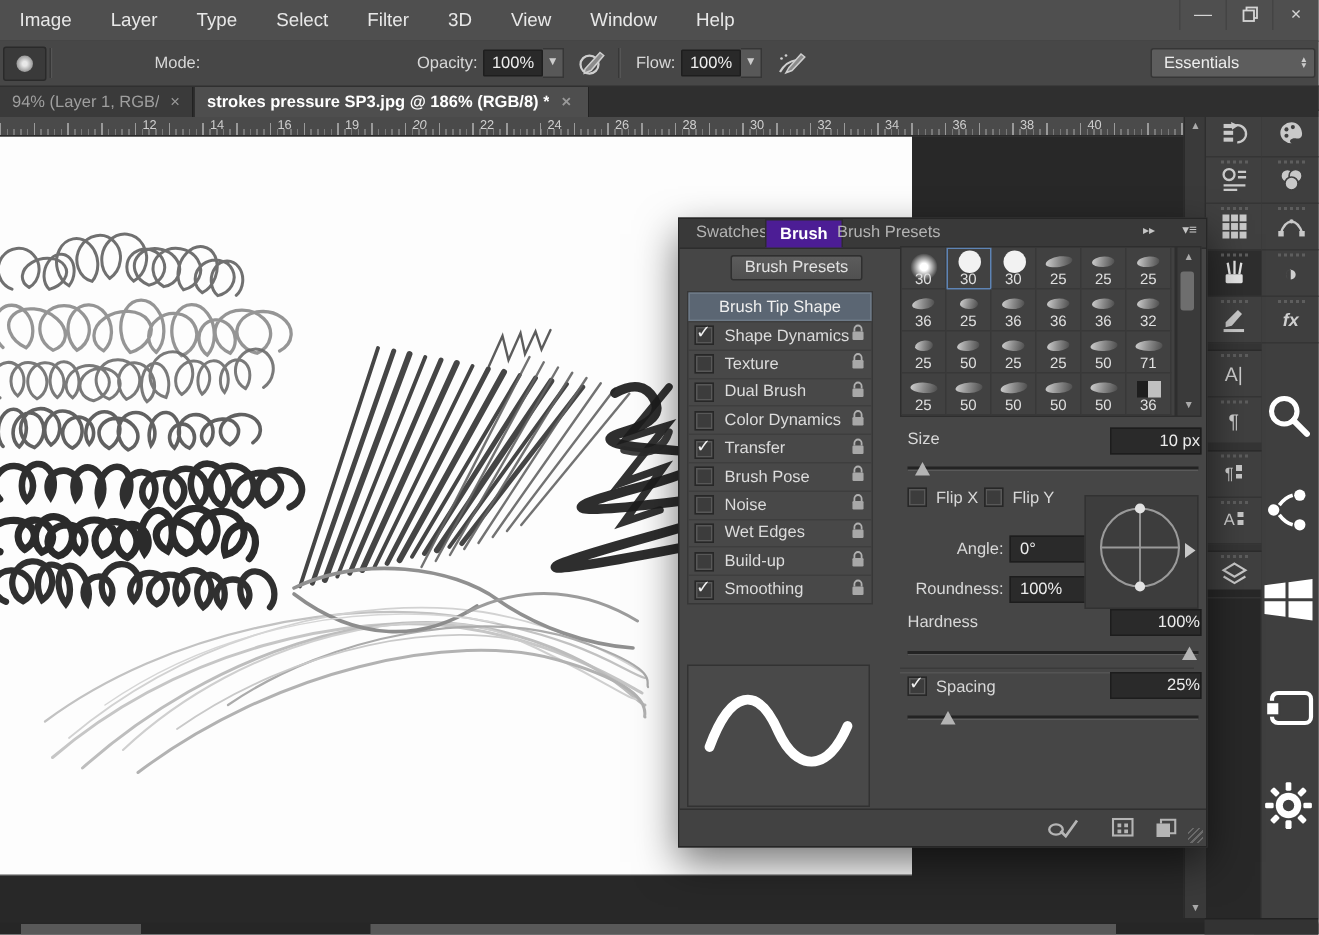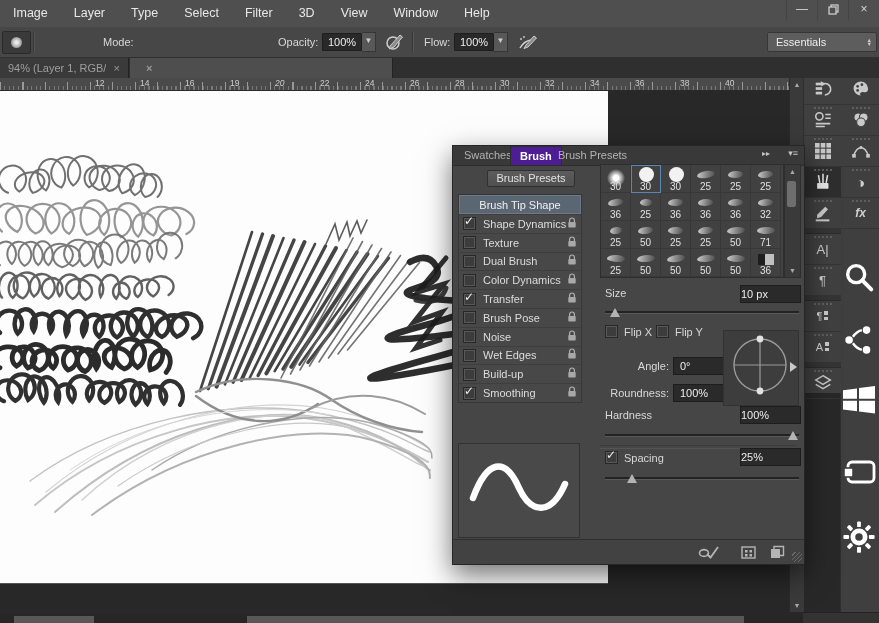--- a/index.html
+++ b/index.html
@@ -75,21 +75,21 @@
   .preview{position:absolute;left:5px;top:297px;width:120px;height:93px;background:#494949;border:1px solid #323232;}
   .grid{position:absolute;left:147px;top:18px;width:182px;height:112px;background:#414141;border:1px solid #2e2e2e;overflow:hidden;}
   .gcell{position:absolute;width:30px;height:28px;box-sizing:border-box;border-right:1px solid #383838;border-bottom:1px solid #383838;text-align:center;}
   .gcell.sel{outline:1px solid #5e84b5;outline-offset:-1px;}
   .gnum{position:absolute;bottom:0px;left:0;width:100%;font-size:10px;color:#e0e0e0;}
   .tipico{position:absolute;left:50%;top:4px;}
   .gscroll{position:absolute;left:331px;top:18px;width:15px;height:112px;background:#3a3a3a;border:1px solid #2e2e2e;}
   .gthumb{position:absolute;left:2px;top:16px;width:9px;height:26px;background:#6e6e6e;border-radius:2px;}
   .plabel{position:absolute;font-size:11px;color:#d8d8d8;}
   .pval{position:absolute;width:59px;height:16px;background:#2a2a2a;border:1px solid #1d1d1d;color:#ececec;
-        font-size:11px;text-align:left;line-height:16px;}
+        font-size:11px;text-align:right;line-height:16px;}
   .slider{position:absolute;height:12px;}
   .slider .trk{position:absolute;left:0;right:0;top:5px;height:2px;background:#232323;border-bottom:1px solid #5a5a5a;}
   .slider .th{position:absolute;top:2px;width:0;height:0;border-left:5px solid transparent;border-right:5px solid transparent;border-bottom:9px solid #b4b4b4;}
   .circlew{position:absolute;left:270px;top:184px;width:74px;height:74px;background:#3d3d3d;border:1px solid #323232;}
   .cw-arrow{position:absolute;right:1px;top:31px;width:0;height:0;border-top:5px solid transparent;border-bottom:5px solid transparent;border-left:7px solid #c9c9c9;}
   .pbottom{position:absolute;left:0;right:0;bottom:0;height:24px;background:#424242;border-top:1px solid #2f2f2f;}
   .pb-ic{position:absolute;top:5px;}
   .grip{position:absolute;right:2px;bottom:2px;width:10px;height:10px;
      background:repeating-linear-gradient(135deg,transparent 0 2px,#6a6a6a 2px 3px);}
   .hdivider{position:absolute;left:147px;right:8px;height:2px;border-top:1px solid #3a3a3a;border-bottom:1px solid #545454;}
@@ -150,20 +150,21 @@
       </div>
     </div>
 </div>
 
 <div class="abs tabbar" id="tabbar">
     <div class="doc-tab tab-off" style="left: 0px; width: 112px;">
       <span style="overflow: hidden;">94% (Layer 1, RGB/8) *</span>
       <span class="x">×</span>
     </div>
     <div class="doc-tab tab-on" style="left: 130px; width: 246px;">
+      <span style="overflow: hidden;">strokes pressure SP3.jpg @ 186% (RGB/8) *</span>
       <span class="x">×</span>
     </div>
   </div>
 
 <div class="abs ruler" id="ruler">
   <div class="minor"></div>
     <div class="major"></div>
 <span class="rlabel" style="left: 95px;">12</span>
     <span class="rlabel" style="left: 140px;">14</span>
     <span class="rlabel" style="left: 185px;">16</span>

